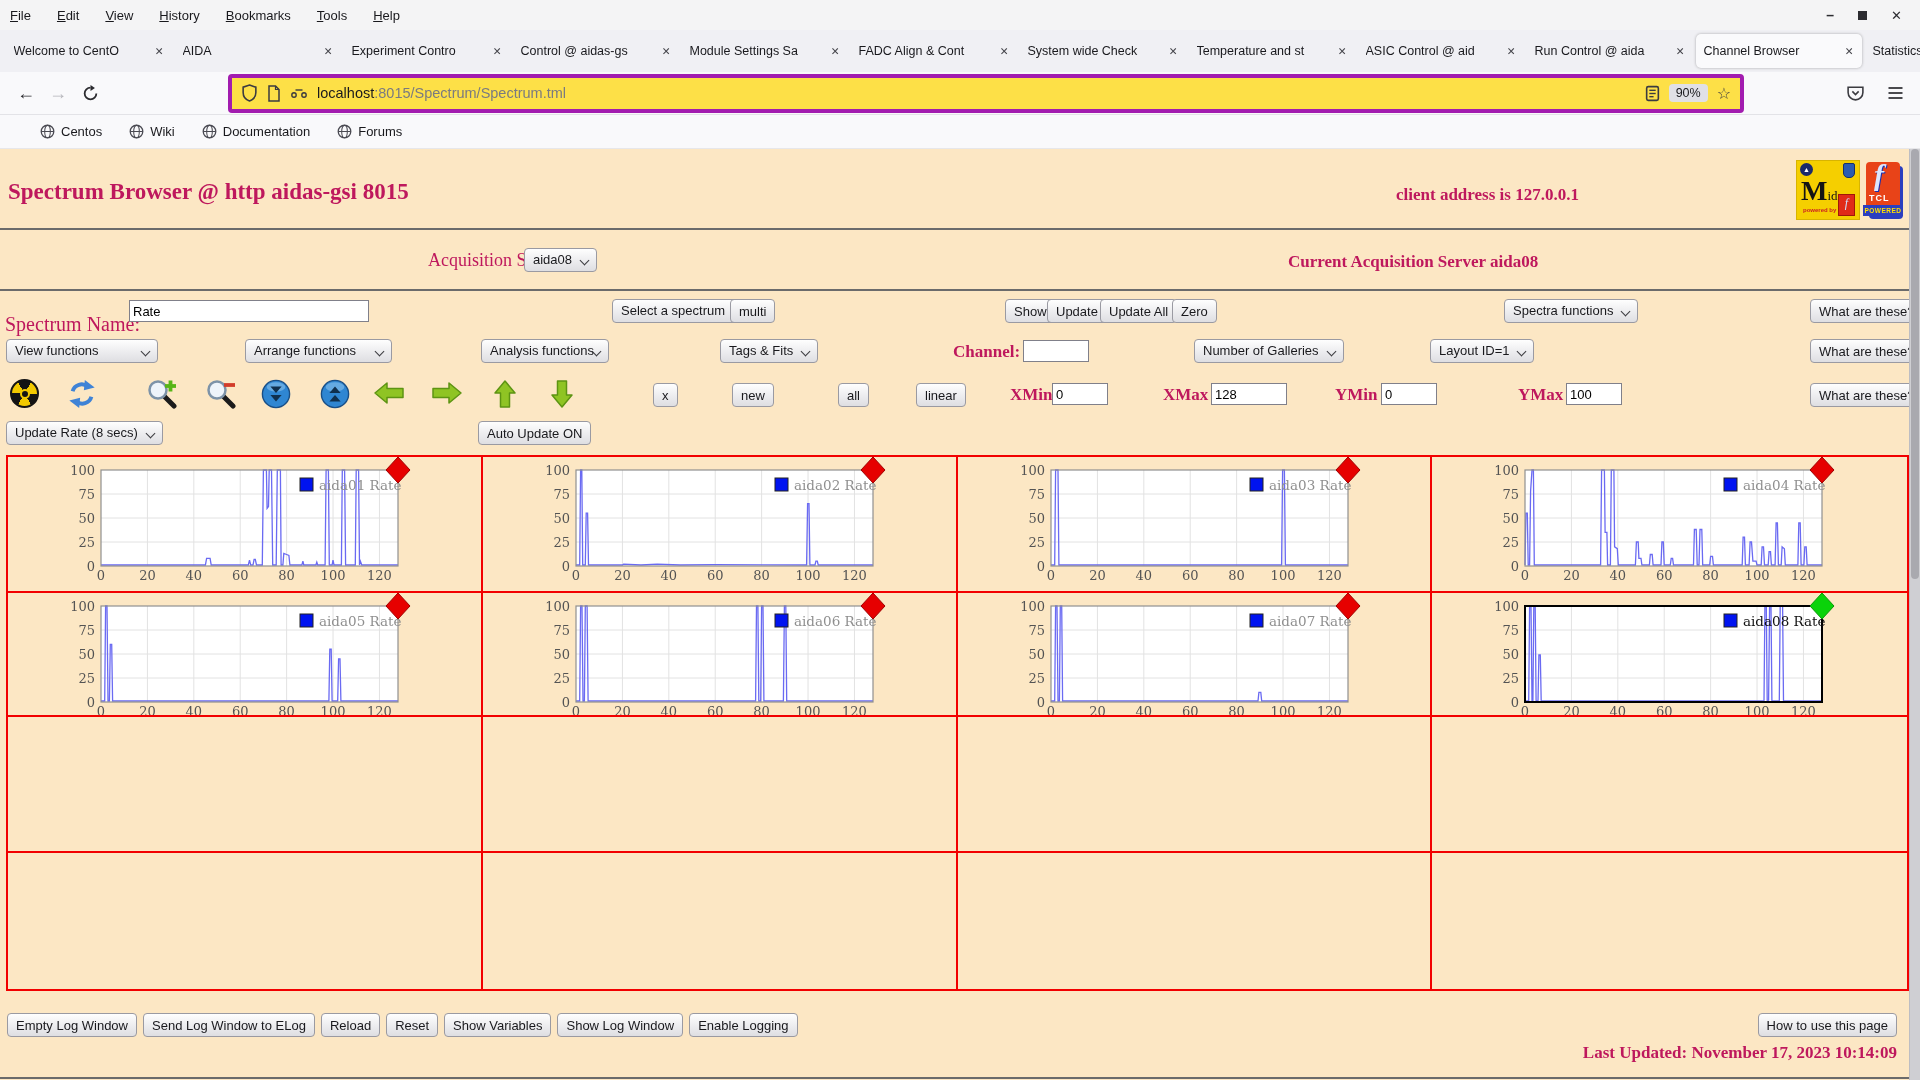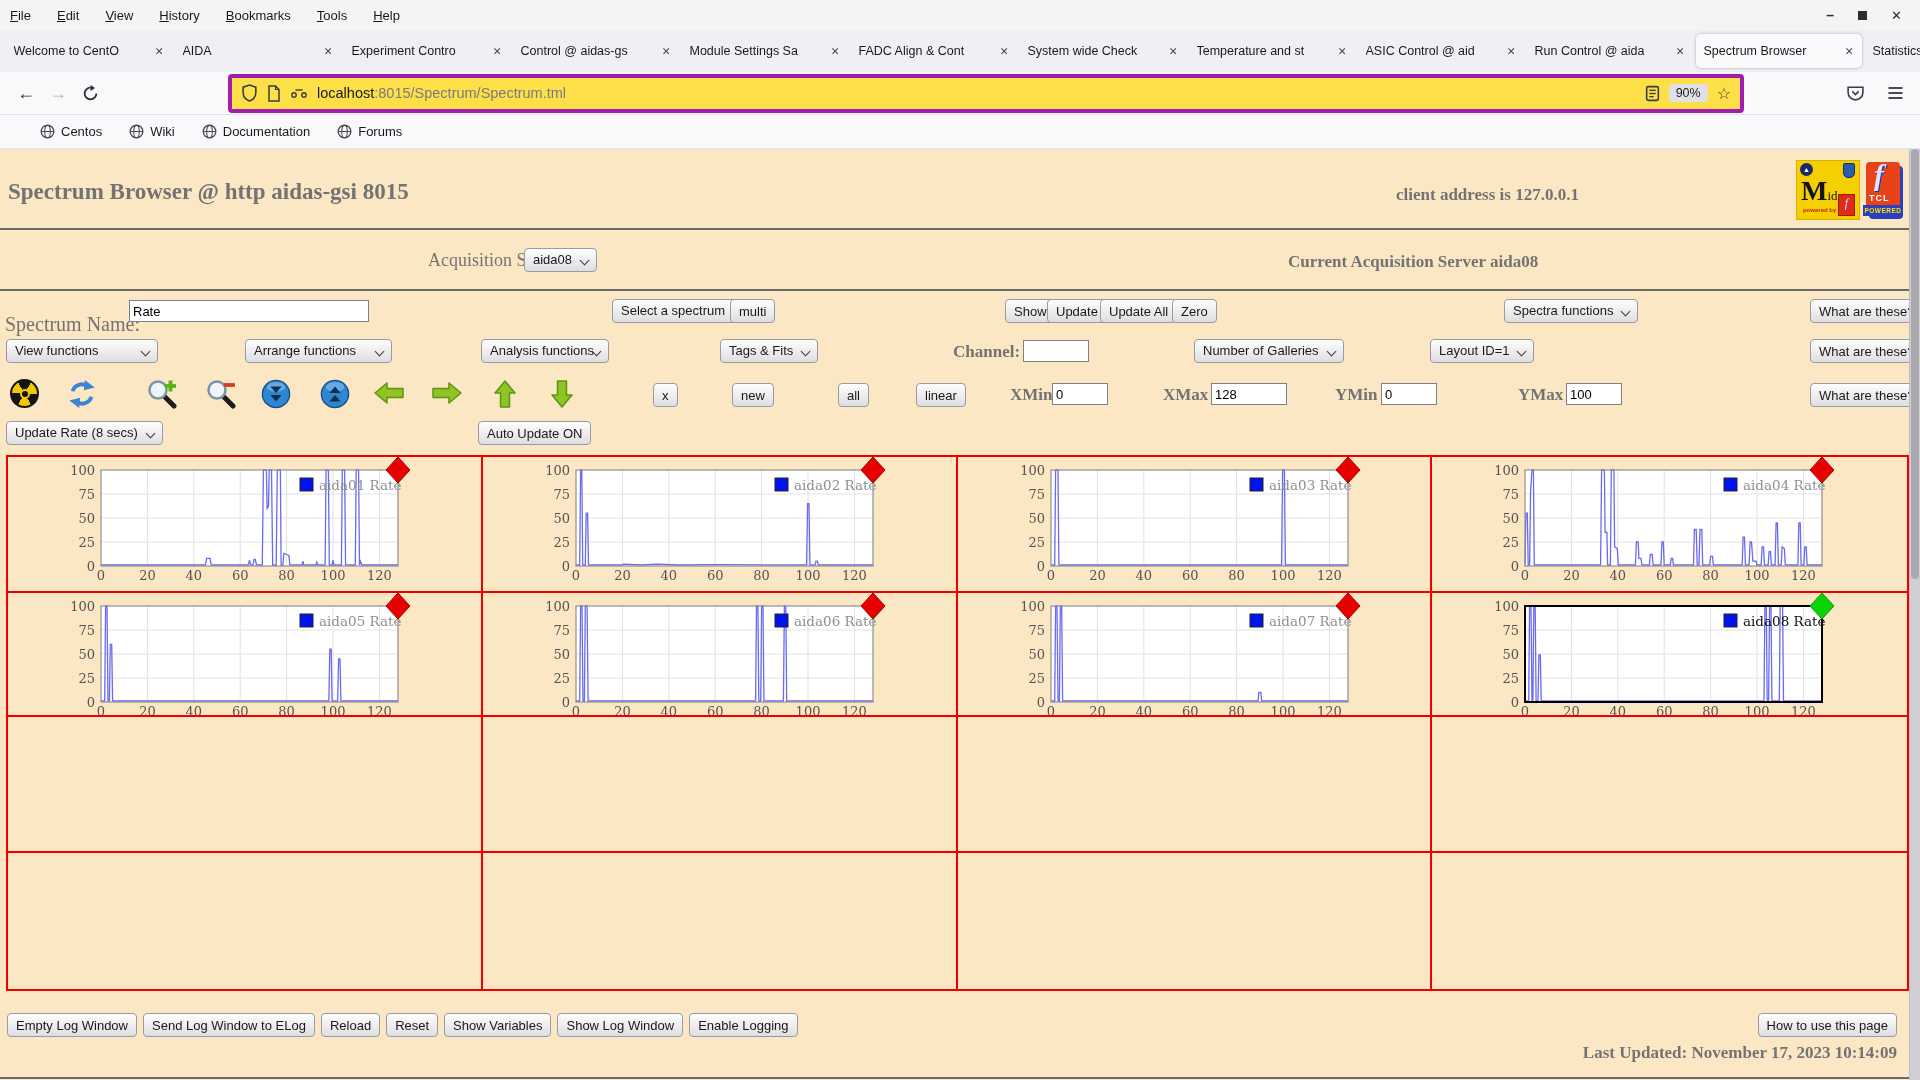--- a/index.html
+++ b/index.html
@@ -30,21 +30,21 @@
   .zoom-badge{background:#e0e0e6;border-radius:4px;padding:2px 7px;font-size:12.5px;color:#19191d;}
   .star{font-size:16px;color:#3b3b40;}
   .nav-right{margin-left:auto;display:flex;align-items:center;gap:22px;padding-right:6px;}
   .bookmarksbar{height:33px;background:#f9f9fb;display:flex;align-items:center;gap:27px;padding-left:40px;border-bottom:1px solid #e7e7ea;}
   .bm{display:flex;align-items:center;gap:6px;font-size:13px;color:#19191d;}
   
   .viewport{position:relative;width:1920px;height:933px;background:#fce7c4;overflow:hidden;}
   .page{position:absolute;left:0;top:0;width:1910px;height:933px;}
   .scrollbar{position:absolute;right:0;top:0;width:10px;height:933px;background:#cfcfd3;border-left:1px solid #bdbdc2;}
   .scroll-thumb{position:absolute;left:1px;top:0;width:8px;height:430px;background:#a9a9af;border-radius:4px;}
-  .rlabel{font-family:"Liberation Serif",serif;color:#737373;}
+  .rlabel{font-family:"Liberation Serif",serif;color:#be185d;}
   .page-title{left:8px;top:30px;font-size:23px;font-weight:bold;}
   .client-addr{left:1396px;top:36px;font-size:17px;font-weight:bold;}
   .hrule{position:absolute;left:0;width:1910px;height:2px;background:#6b6b6b;}
   .fbtn{background:linear-gradient(#fefefe,#dedee2);border:1px solid #9a9aa2;border-radius:4px;font-size:13px;font-family:"Liberation Sans",sans-serif;padding:3px 8px;color:#19191d;height:24px;box-sizing:border-box;white-space:nowrap;}
   .fsel{background:linear-gradient(#fefefe,#dedee2);border:1px solid #9a9aa2;border-radius:4px;font-size:13px;padding:3px 24px 3px 8px;color:#19191d;height:24px;box-sizing:border-box;white-space:nowrap;}
   .fsel::after{content:"";position:absolute;right:8px;top:8px;width:6px;height:6px;border-right:1.6px solid #3c3c40;border-bottom:1.6px solid #3c3c40;transform:rotate(45deg);}
   .ftxt{border:1px solid #80808a;background:#fff;height:22px;font-size:13px;font-family:"Liberation Sans",sans-serif;padding:0 3px;box-sizing:border-box;}
   .icon-row{position:absolute;left:0;top:228px;width:1910px;height:42px;}
   .tool-icon{position:absolute;top:2px;width:32px;height:30px;}
   .rad{width:29px;height:29px;border-radius:50%;border:2px solid #141414;box-sizing:border-box;position:relative;
@@ -130,21 +130,21 @@
     </div>
     <div class="tab">
       <span class="tab-title">ASIC Control @ aid</span>
       <span class="tab-close">✕</span>
     </div>
     <div class="tab">
       <span class="tab-title">Run Control @ aida</span>
       <span class="tab-close">✕</span>
     </div>
     <div class="tab active">
-      <span class="tab-title">Spectrum Browser</span>
+      <span class="tab-title">Channel Browser</span>
       <span class="tab-close">✕</span>
     </div>
     <div class="tab">
       <span class="tab-title">Statistics @ aidas-</span>
     </div>
   </div>
 
 <div class="navbar">
   <span class="navbtn">←</span>
   <span class="navbtn disabled">→</span>

